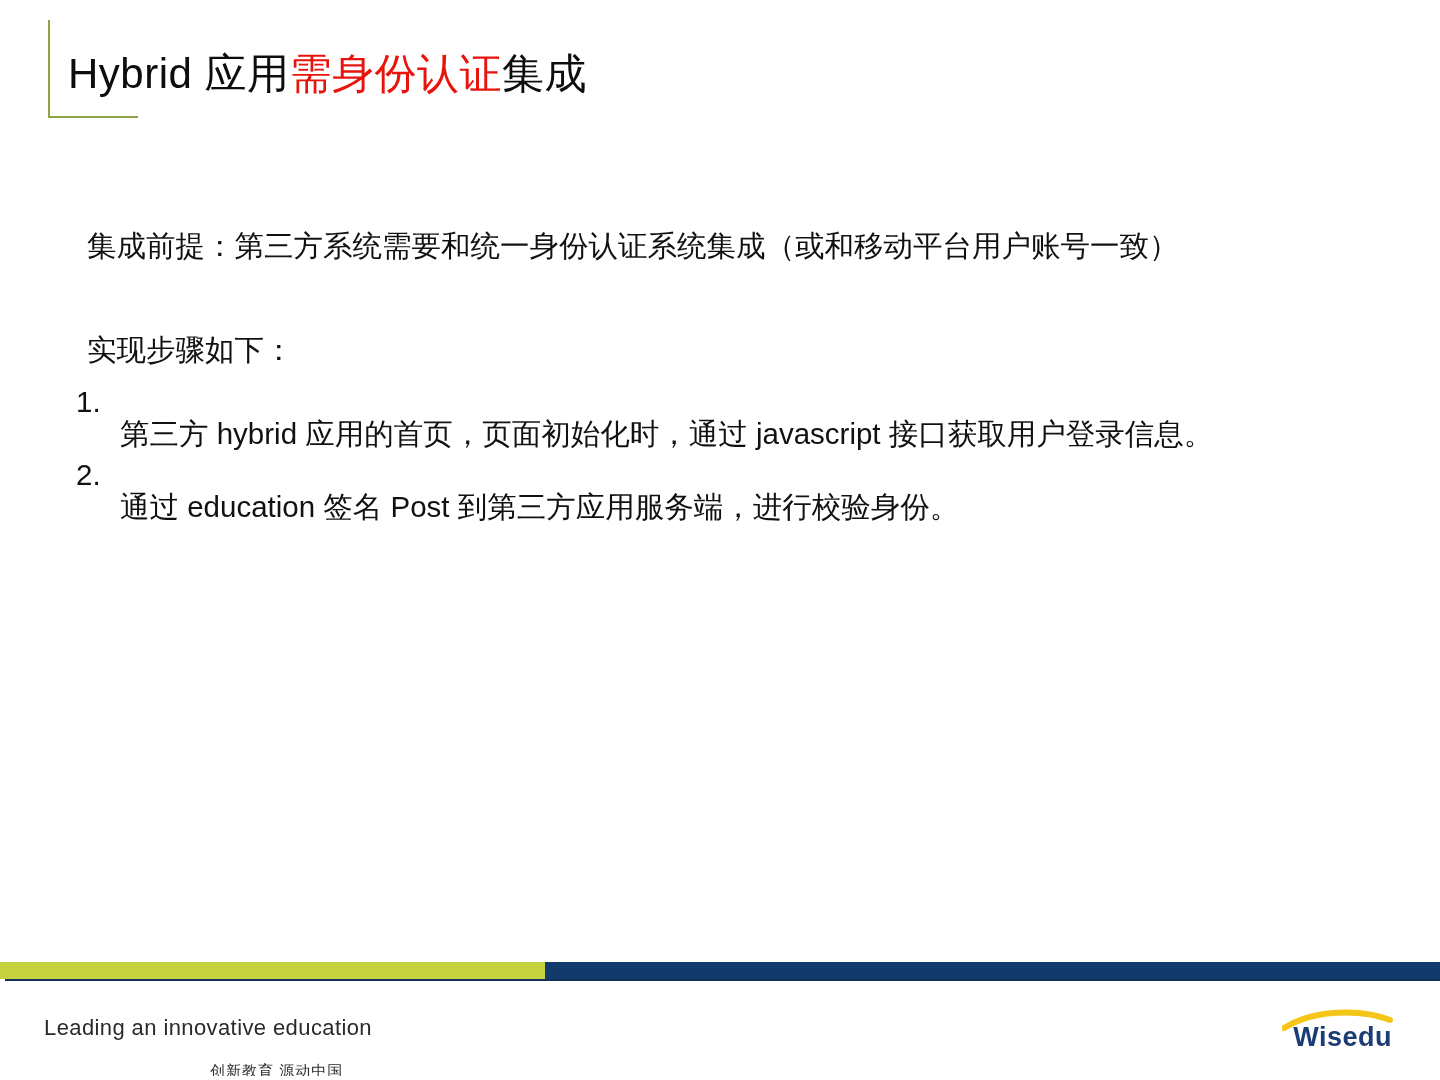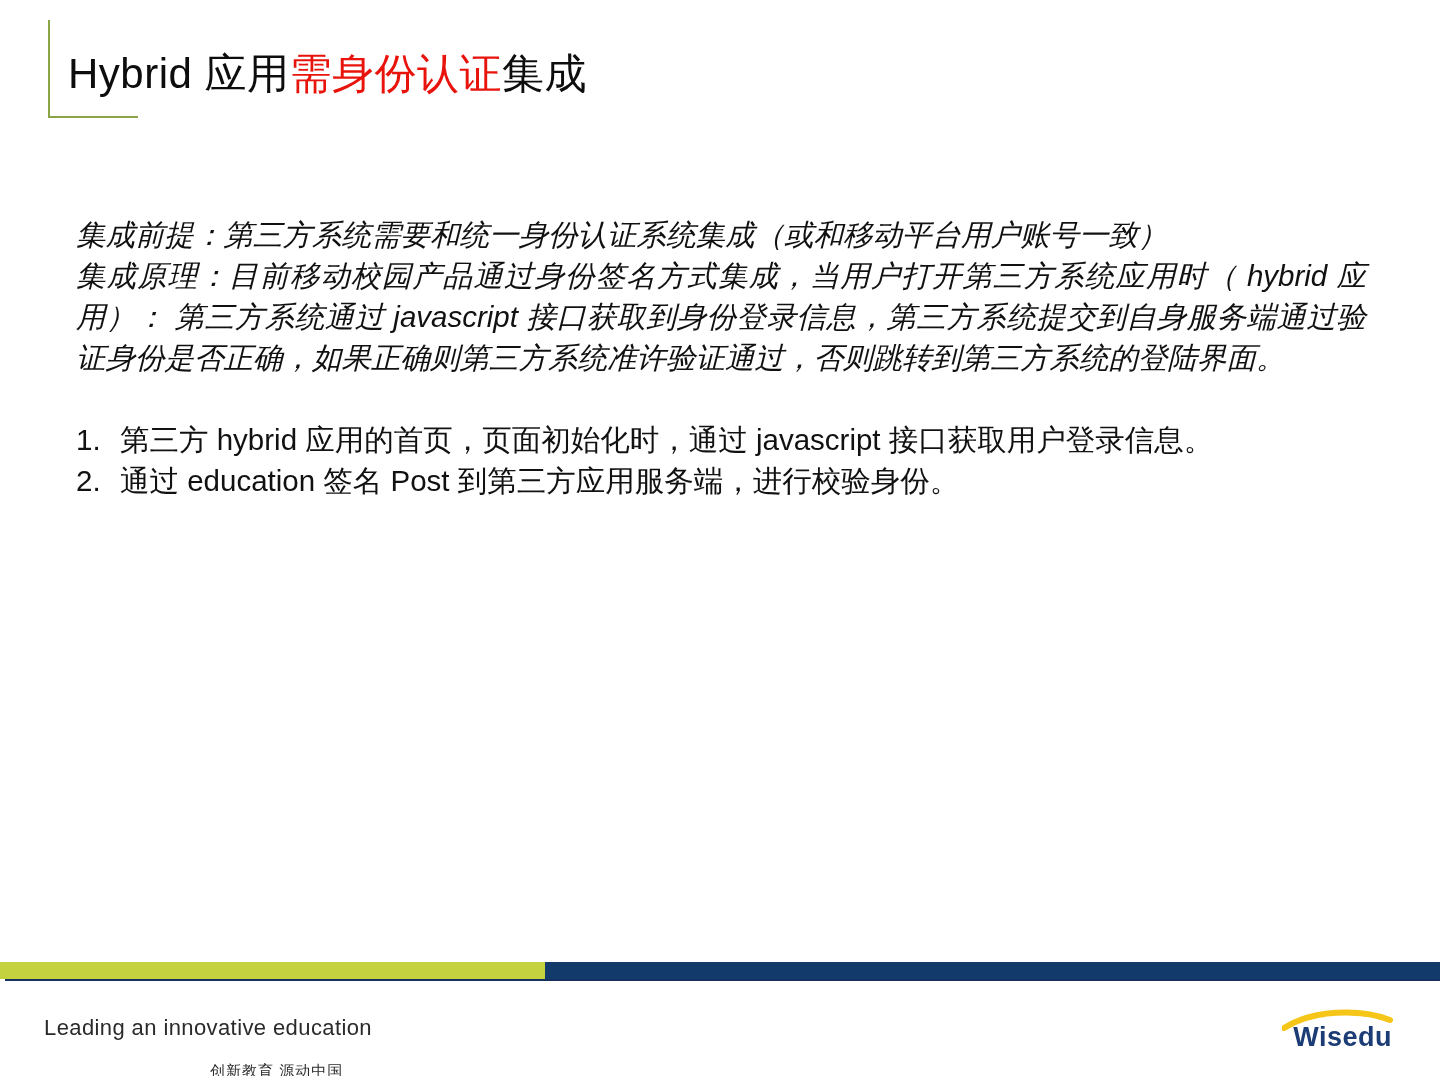--- a/index.html
+++ b/index.html
@@ -52,23 +52,22 @@
   .body-area {
     position: absolute;
     left: 76px;
     top: 214px;
     width: 1290px;
     color: #111111;
     font-size: 29.5px;
     line-height: 41px;
   }
   .para {
-    margin: 0;
+    margin: 11px;
     text-align: justify;
-    font-style: italic;
   }
   .spacer {
     height: 41px;
   }
   .list {
     margin: 0;
     padding: 0;
     list-style: none;
   }
   .list-item {
@@ -76,20 +75,21 @@
     align-items: flex-start;
     margin: 0;
   }
   .list-num {
     width: 44px;
     flex: 0 0 44px;
     text-align: left;
   }
   .list-text {
     flex: 1 1 auto;
+    margin-top: 32px;
   }
 
   
   .footer-bar-green {
     position: absolute;
     left: 0;
     top: 962px;
     width: 545px;
     height: 17px;
     background: #c3d23e;
@@ -166,22 +166,22 @@
 </head>
 <body>
 
 <div class="title-rule-v"></div>
 <div class="title-rule-h"></div>
 
 <h1 class="slide-title"><span>Hybrid 应用</span><span class="hl">需身份认证</span><span>集成</span></h1>
 
 <div class="body-area">
   <p class="para">集成前提：第三方系统需要和统一身份认证系统集成（或和移动平台用户账号一致）</p>
-  <p class="para">集成原理：目前移动校园产品通过身份签名方式集成，当用户打开第三方系统应用时（ hybrid 应用）： 第三方系统通过 javascript 接口获取到身份登录信息，第三方系统提交到自身服务端通过验证身份是否正确，如果正确则第三方系统准许验证通过，否则跳转到第三方系统的登陆界面。</p>
   <div class="spacer"></div>
+  <p class="para">实现步骤如下：</p>
   <ul class="list">
     <li class="list-item">
       <span class="list-num">1.</span>
       <span class="list-text">第三方 hybrid 应用的首页，页面初始化时，通过 javascript 接口获取用户登录信息。</span>
     </li>
     <li class="list-item">
       <span class="list-num">2.</span>
       <span class="list-text">通过 education 签名 Post 到第三方应用服务端，进行校验身份。</span>
     </li>
   </ul>

